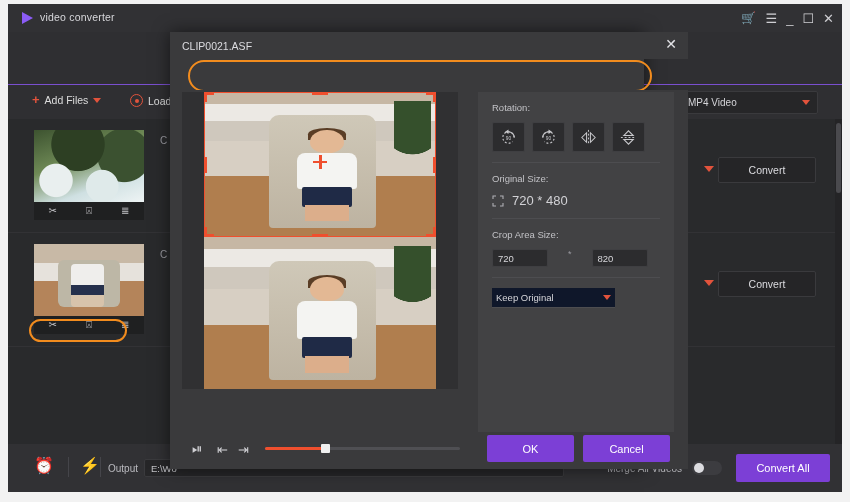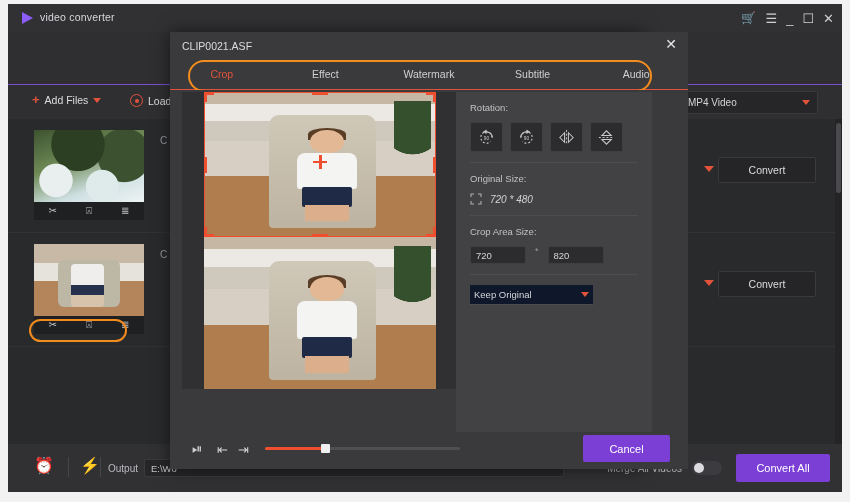--- a/index.html
+++ b/index.html
@@ -106,30 +106,30 @@
   .hnd.br{right:-1px;bottom:-1px;width:10px;height:3px;} .hnd.br2{right:-1px;bottom:-1px;width:3px;height:10px;}
   .hnd.tm{left:50%;margin-left:-8px;top:-1px;width:16px;height:3px;}
   .hnd.bm{left:50%;margin-left:-8px;bottom:-1px;width:16px;height:3px;}
   .hnd.lm{left:-1px;top:50%;margin-top:-8px;width:3px;height:16px;}
   .hnd.rm{right:-1px;top:50%;margin-top:-8px;width:3px;height:16px;}
   .crosshair{position:absolute;left:50%;top:48%;width:14px;height:14px;margin-left:-7px;margin-top:-7px;}
   .crosshair:before{content:"";position:absolute;left:0;top:6px;width:14px;height:2.5px;background:#ef4f2e;}
   .crosshair:after{content:"";position:absolute;left:6px;top:0;width:2.5px;height:14px;background:#ef4f2e;}
   .timecode{position:absolute;right:2px;top:0;font-size:9px;color:#b9b9be;}
 
-  .panel-r{position:absolute;left:286px;top:2px;width:196px;height:340px;background:#424244;}
+  .panel-r{position:absolute;left:308px;top:2px;width:196px;height:340px;background:#424244;}
   .sec{padding:10px 14px;}
   .sec-lbl{font-size:9.5px;color:#c2c2c6;margin-bottom:9px;}
   .rotrow{display:flex;gap:7px;}
   .rotbtn{width:31px;height:28px;background:#2c2c2e;border:1px solid #3f3f42;border-radius:2px;display:flex;align-items:center;justify-content:center;}
   .hr{height:1px;background:#4d4d50;margin:0 14px;}
   .sizerow{display:flex;align-items:center;gap:8px;}
   .expico{width:12px;height:12px;}
-  .sizeval{font-size:10px;color:#d2d2d6;font-style:italic;}
-  .crow{display:flex;align-items:flex-start;gap:9px;}
+  .sizeval{font-size:13px;color:#d2d2d6;}
+  .crow{display:flex;align-items:flex-start;gap:20px;}
   .cinp{width:56px;height:18px;background:#2c2c2e;border:1px solid #3f3f42;border-radius:2px;color:#d6d6da;font-size:9.5px;padding:0 5px;box-sizing:border-box;line-height:17px;}
   .xsym{color:#9a9aa0;font-size:9px;}
   .arsel{width:115px;height:19px;background:#0f172a;border-bottom:1px solid #4d4d50;display:flex;align-items:center;justify-content:space-between;padding:0 4px;}
   .arsel span{font-size:9.5px;color:#d6d6da;}
   .actrow{display:flex;gap:10px;padding:14px 14px 0 14px;}
   .applyall{width:100px;height:21px;background:#2c2c2e;border:1px solid #3f3f42;border-radius:2px;color:#e4e4e8;font-size:9.5px;display:flex;align-items:center;justify-content:center;}
   .resetb{width:56px;height:21px;background:#3e3e40;border:1px solid #49494c;border-radius:2px;color:#86868b;font-size:9.5px;display:flex;align-items:center;justify-content:center;}
 
   .mfoot{position:absolute;left:0;bottom:0;width:518px;height:40px;}
   .pbtn{position:absolute;font-size:13px;color:#cfcfd3;line-height:13px;}
@@ -238,28 +238,20 @@
 
   </div>
 
   <div class="modal">
 
     <div class="mhead">
       <div class="mtitle">CLIP0021.ASF</div>
       <div class="mclose">✕</div>
     </div>
 
-    <div class="tabs">
-      <div class="tab active">Crop</div>
-      <div class="tab">Effect</div>
-      <div class="tab">Watermark</div>
-      <div class="tab">Subtitle</div>
-      <div class="tab">Audio</div>
-      <div class="tabunder"></div>
-    </div>
     <div class="tabring"></div>
 
     <div class="mbody">
 
       <div class="panel-l">
 
         <div class="prevbox">
           <div class="frame">
             <div class="room2">
               <div class="plant"></div>
@@ -380,19 +372,20 @@
       </div>
 
       <div class="mfoot">
         <span class="pbtn" style="left:22px;top:13px;">⏯</span>
         <span class="pbtn" style="left:47px;top:14px;">⇤</span>
         <span class="pbtn" style="left:68px;top:14px;">⇥</span>
         <div class="slider">
           <div class="fill"></div>
           <div class="knob"></div>
         </div>
+        <div class="okbtn">OK</div>
         <div class="cancelbtn">Cancel</div>
       </div>
 
     </div>
   </div>
 
 </div>
 
 </body></html>

